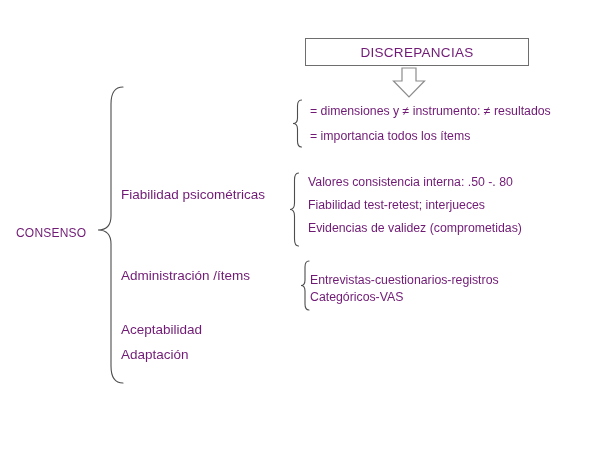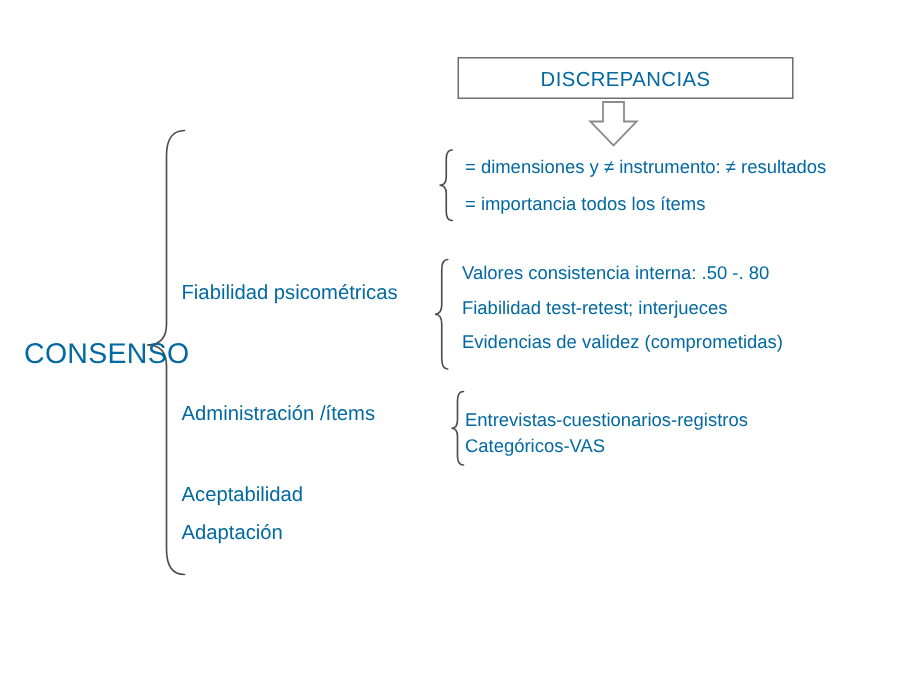--- a/index.html
+++ b/index.html
@@ -1,27 +1,27 @@
 <!DOCTYPE html>
 <html><head>
 <meta charset="utf-8">
 <style>
   html,body{margin:0;padding:0;background:#fff;}
   #canvas{
     position:relative;width:600px;height:421px;background:#fff;overflow:hidden;
-    font-family:"Liberation Sans",sans-serif;color:#0369a1;text-decoration:underline;
+    font-family:"Liberation Sans",sans-serif;color:#701a75;text-decoration:underline;
   }
   .abs{position:absolute;}
   .header-box{
     left:305px;top:38px;width:222px;height:26px;
     border:1px solid #6e6e6e;background:#fff;
     display:flex;align-items:center;justify-content:center;
     font-size:13.5px;letter-spacing:.3px;
   }
-  .root-label{left:16px;top:226px;font-size:19px;letter-spacing:.2px;}
+  .root-label{left:16px;top:226px;font-size:12px;letter-spacing:.2px;}
   .branch-label{left:121px;font-size:13.5px;white-space:nowrap;}
   .sub-line{font-size:12.3px;white-space:nowrap;}
   svg{display:block;}
   .stroke-line{fill:none;stroke:#4d4d4d;stroke-width:1.1;stroke-linecap:round;}
   .arrow-shape{fill:#ffffff;stroke:#8c8c8c;stroke-width:1.2;stroke-linejoin:miter;}
 </style>
 </head>
 <body>
 
 <div id="canvas">

